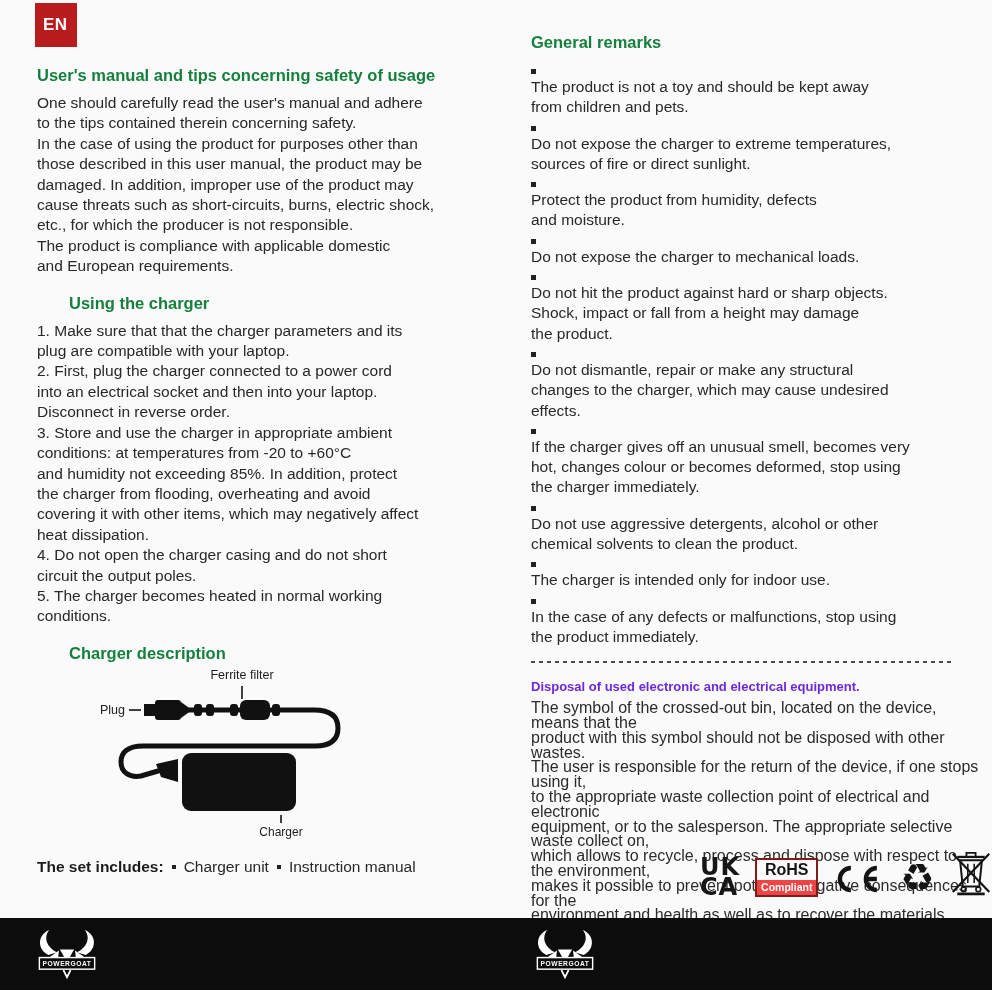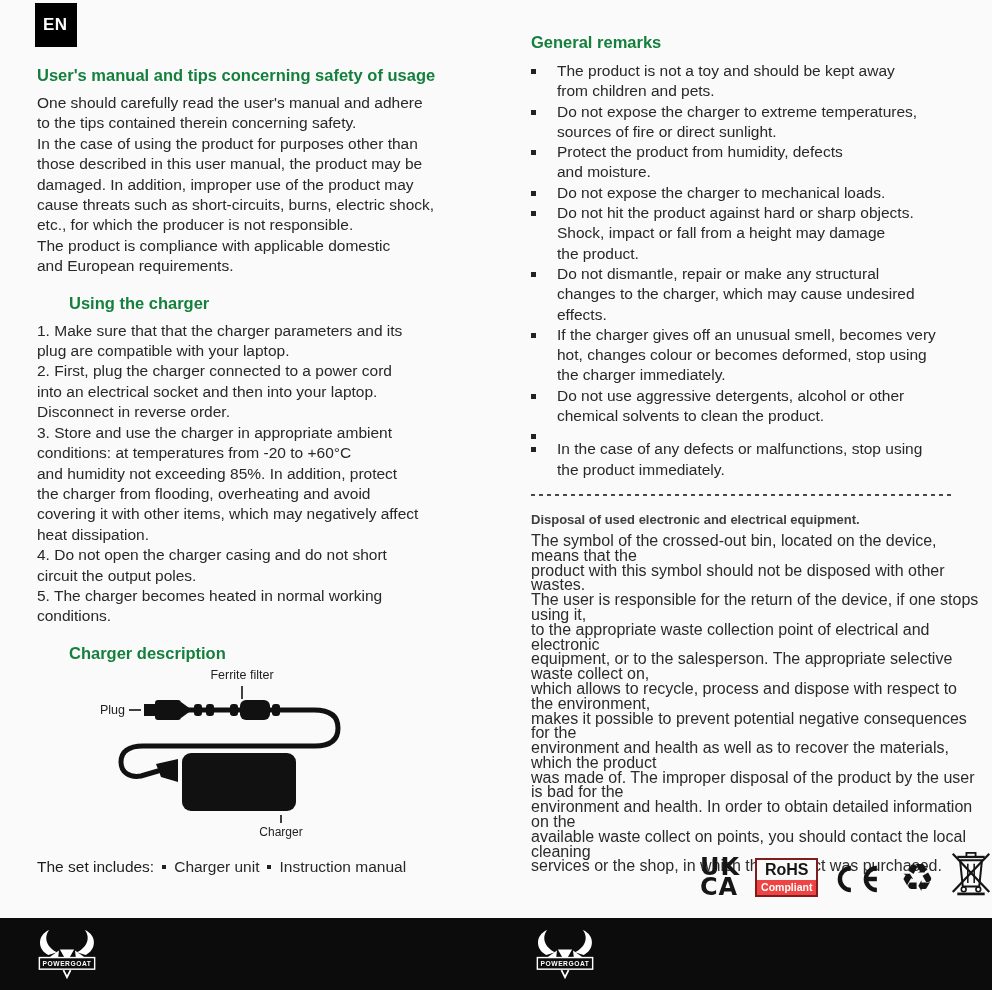--- a/index.html
+++ b/index.html
@@ -4,52 +4,52 @@
 <style>
   html,body { margin:0; padding:0; background:#e8e8e8; }
   .page {
     position:relative; width:992px; height:990px; margin:0 auto;
     background:#fbfafa; overflow:hidden;
     font-family:"Liberation Sans", sans-serif; color:#242424;
   }
   
   .en-badge {
     position:absolute; left:35px; top:3px; width:42px; height:44px;
-    background:#000000; color:#fff; font-weight:bold; font-size:17px;
+    background:#b91c1c; color:#fff; font-weight:bold; font-size:17px;
     display:flex; align-items:center; padding-left:8px; box-sizing:border-box;
     letter-spacing:0.5px;
   }
   
   .col-left  { position:absolute; left:37px;  top:66px; width:458px; }
   .col-right { position:absolute; left:531px; top:33px; width:426px; }
   .section-h { font-size:16.5px; font-weight:bold; margin:0; color:#15803d; }
   .mt18 { margin-top:17px;margin-left:32px; }
   .body-text {
     font-size:15.5px; line-height:20.4px; margin:8px 0 0 0;
     white-space:pre-line; color:#282828;
   }
   
   .remarks { list-style:none; margin:9px 0 0 0; padding:0; font-size:15.5px; line-height:20.3px; color:#282828; }
-  .remarks li { display:flex; gap:21px; }
+  .remarks li { display:flex; gap:3px;flex-direction:column; }
   .sq { width:5px; height:5px; background:#222; margin-top:8px; flex:0 0 auto; }
   .remarks .txt { white-space:pre-line; }
   
   .dashed-divider { margin-top:14px; width:420px; height:2px;
     background:repeating-linear-gradient(to right,#4a4a4a 0 4px, transparent 4px 8px); }
-  .disposal-h { font-size:13px; font-weight:bold; margin:16px 0 0 0; color:#404040; }
+  .disposal-h { font-size:13px; font-weight:bold; margin:16px 0 0 0; color:#6d28d9; }
   .disposal-b { font-size:16px; line-height:14.8px; margin:7px 0 0 0; width:448px;
     white-space:pre-line; color:#2b2b2b; }
   
   .diagram { position:absolute; left:44px; top:658px; width:340px; height:188px; }
   .diagram svg { display:block; }
   .diagram text { font-family:"Liberation Sans", sans-serif; fill:#1e1e1e; }
   
   .set-includes { position:absolute; left:37px; top:858px; display:flex; align-items:center;
     gap:8px; font-size:15.5px; color:#282828; }
-  .set-includes .lbl { font-weight:normal; color:#1c1c1c; }
+  .set-includes .lbl { font-weight:bold; color:#1c1c1c; }
   .sq-inline { width:4px; height:4px; background:#222; flex:0 0 auto; }
   
   .certs { position:absolute; left:700px; top:847px; display:flex; align-items:flex-end; gap:15px; }
   .ukca { font-family:"DejaVu Sans", sans-serif; font-weight:bold; font-size:24px;
     line-height:20px; letter-spacing:1px; color:#161616; }
   .rohs { border:2px solid #7f1d1d; text-align:center; background:#fbfafa; }
   .rohs-top { font-size:16px; font-weight:bold; padding:0 7px; color:#141414; line-height:20px; }
   .rohs-bot { background:#ef4444; color:#fff; font-size:10.5px; padding:1px 4px 2px; line-height:12px;font-weight:bold; }
   .cert-svg { display:block; }
   .recycle { font-family:"DejaVu Sans", sans-serif; font-size:38px; line-height:1; color:#141414; }
@@ -182,20 +182,21 @@
 hot, changes colour or becomes deformed, stop using
 the charger immediately.</span>
         </li>
       <li>
           <span class="sq"></span>
           <span class="txt">Do not use aggressive detergents, alcohol or other
 chemical solvents to clean the product.</span>
         </li>
       <li>
           <span class="sq"></span>
+          <span class="txt">The charger is intended only for indoor use.</span>
         </li>
       <li>
           <span class="sq"></span>
           <span class="txt">In the case of any defects or malfunctions, stop using
 the product immediately.</span>
         </li>
     </ul>
 
     <div class="dashed-divider"></div>
 

